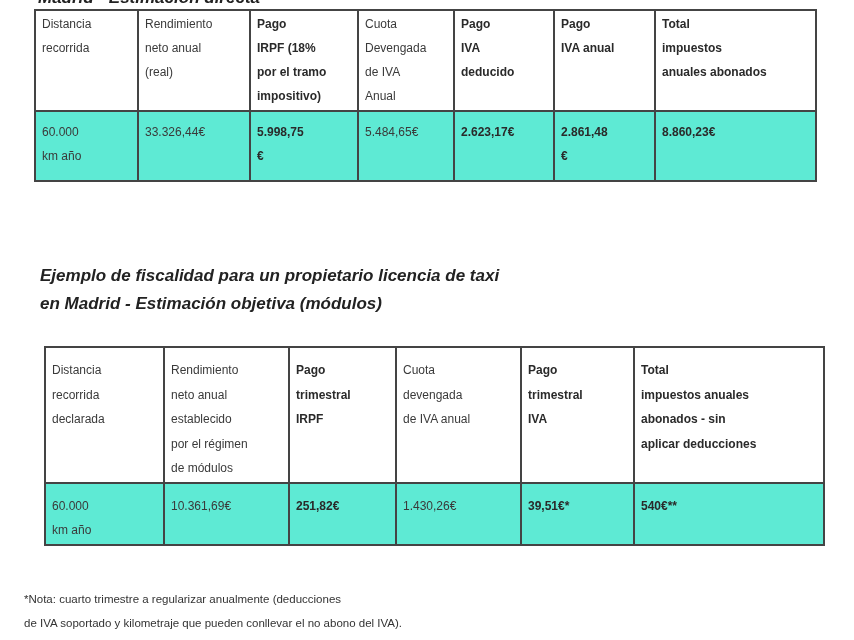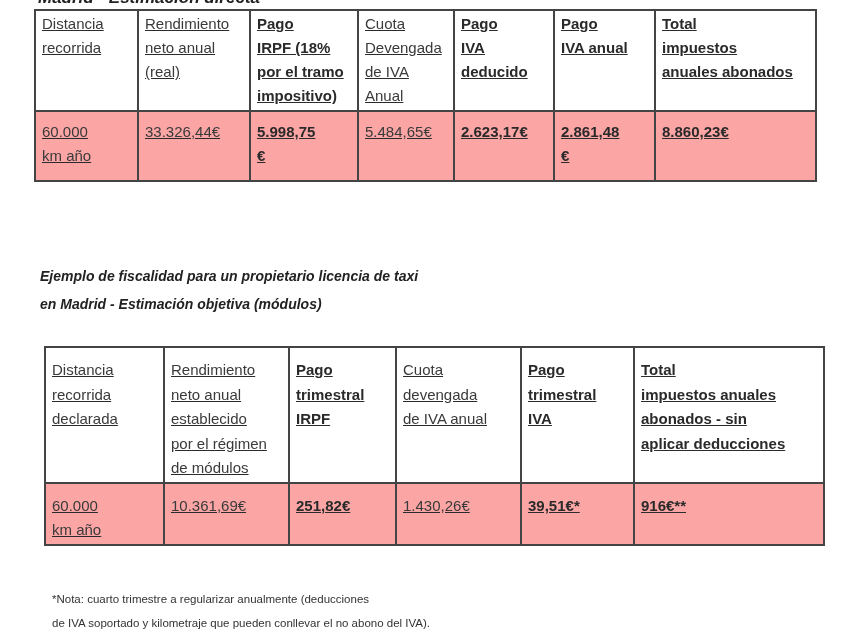--- a/index.html
+++ b/index.html
@@ -8,42 +8,42 @@
     background: #ffffff; color: #2b2b2b;
     font-family: "Liberation Sans", sans-serif;
   }
   .cut-title {
     position: absolute; left: 38px; top: -12px;
     font-size: 17px; font-weight: bold; font-style: italic; color: #222;
     white-space: nowrap;
   }
   table.tax {
     position: absolute; border-collapse: collapse; table-layout: fixed;
-    font-size: 15px; line-height: 24px; text-decoration: underline;
+    font-size: 12px; line-height: 24px;
   }
   table.tax td {
     border: 2px solid #444; vertical-align: top; padding: 0 6px;
     color: #3a3a3a; white-space: pre-line;
   }
   table.tax tr.head td { background: #ffffff; }
-  table.tax tr.body td { background: #fca5a5; }
+  table.tax tr.body td { background: #5eead4; }
   .b { font-weight: bold; color: #2a2a2a !important; }
   #t1 { left: 34px; top: 9px; width: 781px; }
   #t1 tr.head td { height: 98px; padding-top: 1px; }
   #t1 tr.body td { height: 60px; padding-top: 8px; }
   #t2 { left: 44px; top: 346px; width: 779px; }
   #t2 tr.head td { height: 124px; padding-top: 10px; line-height: 24.5px; }
   #t2 tr.body td { height: 50px; padding-top: 10px; }
   .section-title {
     position: absolute; left: 40px; top: 262px;
-    font-size: 14px; font-weight: bold; font-style: italic; color: #222;
+    font-size: 17px; font-weight: bold; font-style: italic; color: #222;
     line-height: 28px; white-space: pre-line;
   }
   .note {
-    position: absolute; left: 52px; top: 587px;
+    position: absolute; left: 24px; top: 587px;
     font-size: 11.5px; color: #333; line-height: 24px; white-space: pre-line;
   }
 </style>
 </head>
 <body>
 
 <div class="cut-title">Madrid - Estimación directa</div>
 
 <table class="tax" id="t1">
   <colgroup>
@@ -130,19 +130,19 @@
 abonados - sin
 aplicar deducciones</td>
   </tr>
   <tr class="body">
     <td>60.000
  km año</td>
     <td>10.361,69€</td>
     <td class="b">251,82€</td>
     <td>1.430,26€</td>
     <td class="b">39,51€*</td>
-    <td class="b">916€**</td>
+    <td class="b">540€**</td>
   </tr>
 </tbody>
   </table>
 
 <div class="note">*Nota: cuarto trimestre a regularizar anualmente (deducciones
  de IVA soportado y kilometraje que pueden conllevar el no abono del IVA).</div>
 
 </body></html>

